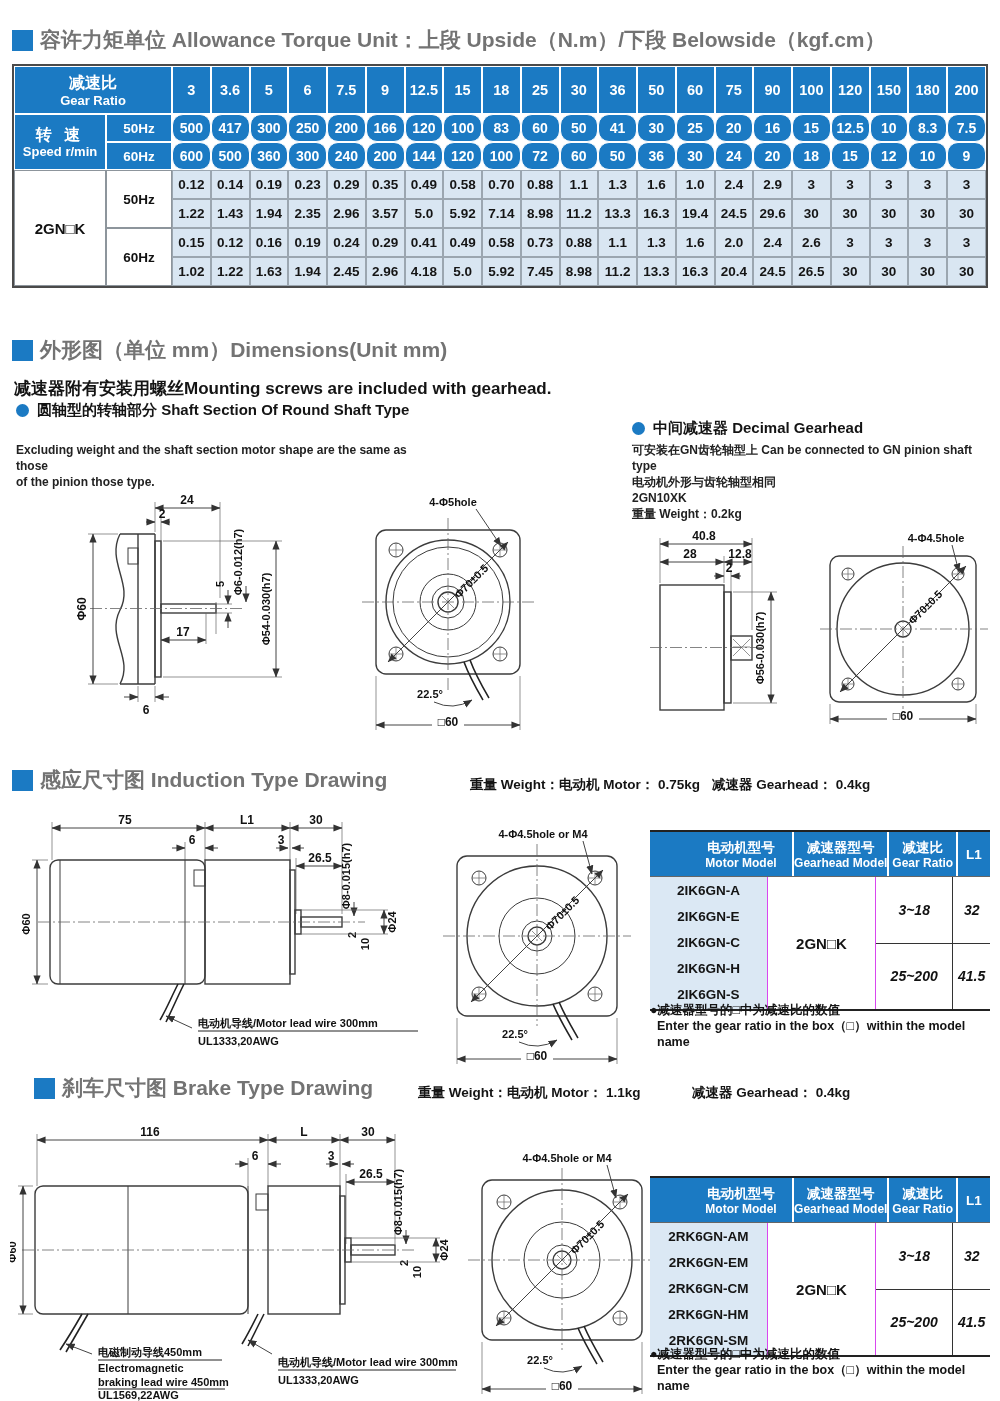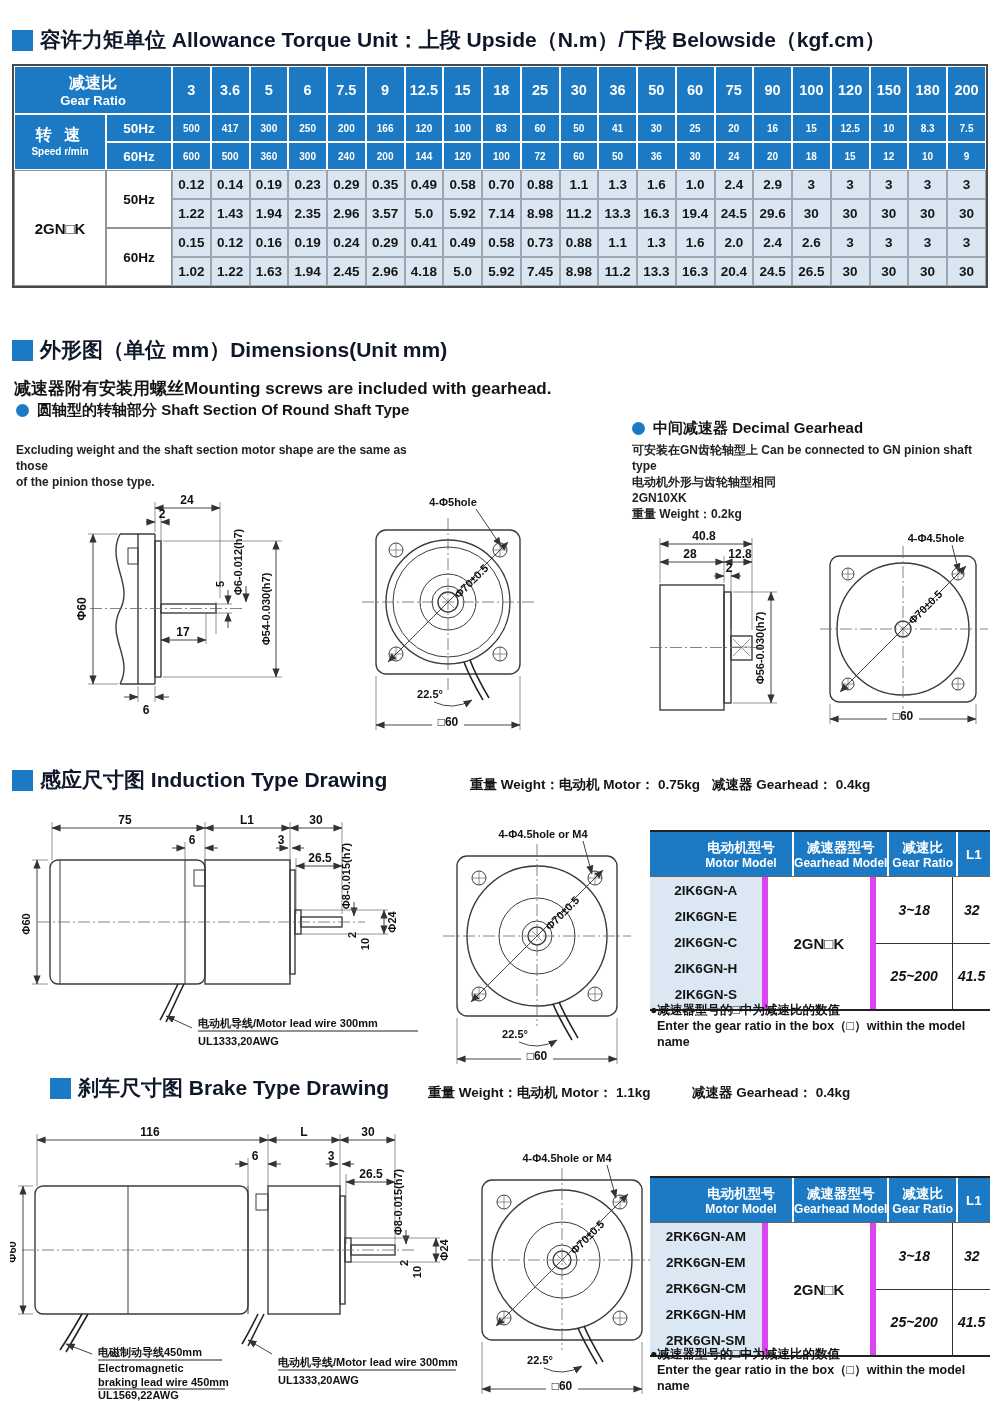--- a/index.html
+++ b/index.html
@@ -1,50 +1,50 @@
 <!DOCTYPE html>
 <html><head>
 <meta charset="utf-8">
 <style>
   html,body{margin:0;padding:0;background:#e8e8e8;}
   #page{position:relative;width:1000px;height:1401px;background:#ffffff;margin:0 auto;
         font-family:"Liberation Sans","DejaVu Sans",sans-serif;color:#111;overflow:hidden;}
   .abs{position:absolute;}
   
-  .sec-title{display:flex;align-items:center;gap:7px;font-weight:700;font-size:21px;color:#0f172a;white-space:nowrap;}
+  .sec-title{display:flex;align-items:center;gap:7px;font-weight:700;font-size:21px;color:#737373;white-space:nowrap;}
   .sec-title .sq{width:21px;height:21px;background:#1b7ac3;flex:0 0 auto;}
   .subtitle{font-size:17px;font-weight:600;color:#141414;}
   .bullet-head{display:flex;align-items:center;gap:8px;font-weight:700;font-size:15px;color:#141414;white-space:nowrap;}
   .bullet-head .dot{width:13px;height:13px;border-radius:50%;background:#1b7ac3;flex:0 0 auto;}
   .small-note{font-size:12px;font-weight:600;line-height:16px;color:#222;}
   .weight-note{font-size:13.5px;font-weight:700;color:#141414;white-space:nowrap;}
   
   table.t1{border-collapse:separate;border-spacing:0;table-layout:fixed;width:976px;border:2px solid #4a4a4a;}
   table.t1 td{text-align:center;vertical-align:middle;padding:0;overflow:hidden;}
   .t1 .hd{background:#1b7ac3;color:#fff;border:1px solid #fff;font-weight:700;}
   .t1 .corner .zh{font-size:16px;line-height:20px;}
   .t1 .corner .en{font-size:13px;line-height:15px;}
   .t1 .speedcell .zh{font-size:16px;line-height:19px;letter-spacing:4px;}
-  .t1 .speedcell .en{font-size:10px;line-height:15px;}
+  .t1 .speedcell .en{font-size:13px;line-height:15px;}
   .t1 .num{font-size:14.5px;}
-  .t1 .num2{font-size:10px;}
+  .t1 .num2{font-size:14px;border-radius:11px;}
   .t1 .hz{font-size:13.5px;}
   .t1 .lbl{background:#fff;border:1px solid #8d959c;font-weight:700;}
   .t1 .model{font-size:15px;}
   .t1 .hzl{font-size:13.5px;}
   .t1 .val{background:#d9e6f2;border:1px solid #9ba6b0;font-weight:700;font-size:13.5px;color:#151515;}
   
   .spec-table{position:absolute;width:340px;border-top:2px solid #222;border-bottom:2px solid #222;font-weight:700;}
   .spec-head{display:flex;background:#1b7ac3;color:#fff;text-align:center;border-bottom:1px solid #666;padding-left:40px;}
   .spec-head .c{border-right:2px solid #fff;display:flex;flex-direction:column;justify-content:center;height:44px;}
   .spec-head .c:last-child{border-right:none;}
   .spec-head .zh{font-size:13.5px;line-height:17px;}
   .spec-head .en{font-size:12px;line-height:14px;}
   .spec-body{display:flex;}
-  .spec-body .col{border-right:6px solid #d946ef;}
+  .spec-body .col{border-right:1px solid #d946ef;}
   .spec-body .col:last-child{border-right:none;}
   .col.models{background:#dbe8f4;display:flex;flex-direction:column;justify-content:center;}
   .model-item{font-size:13.5px;line-height:26px;text-align:center;color:#141414;}
   .col.gearhead{display:flex;align-items:center;justify-content:center;font-size:15px;color:#141414;}
   .col.rightpart{display:flex;flex-direction:column;}
   .rrow{display:flex;flex:1;font-style:italic;}
   .rrow:first-child{border-bottom:1px solid #333;}
   .rrow .ratio{width:77px;border-right:1px solid #333;display:flex;align-items:center;justify-content:center;font-size:14px;}
   .rrow .l1v{width:37px;display:flex;align-items:center;justify-content:center;font-size:14px;}
   .spec-note{font-size:12.5px;font-weight:700;line-height:16px;color:#141414;}
@@ -513,25 +513,25 @@
           <div class="l1v">41.5</div>
         </div>
       </div>
     </div>
   </div>
   <div class="abs spec-note" style="left:650px;top:1002px;width:345px;">
     <div>●减速器型号的□中为减速比的数值</div>
     <div class="en-line" style="padding-left:7px;">Enter the gear ratio in the box（□）within the model name</div>
   </div>
 
-  <div class="abs sec-title" style="left:28px;top:1074px;padding-left:22px;">
+  <div class="abs sec-title" style="left:12px;top:1074px;padding-left:22px;">
     <span class="sq"></span>
     <span>刹车尺寸图 Brake Type Drawing</span>
   </div>
-  <div class="abs weight-note" style="left:428px;top:1084px;">重量 Weight：电动机 Motor： 1.1kg</div>
+  <div class="abs weight-note" style="left:418px;top:1084px;">重量 Weight：电动机 Motor： 1.1kg</div>
   <div class="abs weight-note" style="left:692px;top:1084px;">减速器 Gearhead： 0.4kg</div>
 
   <svg class="abs" style="left:10px;top:1126px;" width="448" height="275" viewBox="0 0 448 275">
     <path class="ext" d="M27,60 L27,8 M258,60 L258,8 M330,70 L330,8 M385,118 L385,8 M238,60 L238,32 M336,118 L336,48"></path>
     <line class="dim" x1="27" y1="14" x2="258" y2="14" marker-start="url(#arr)" marker-end="url(#arr)"></line>
     <text class="big" x="140" y="10" text-anchor="middle">116</text>
     <line class="dim" x1="258" y1="14" x2="330" y2="14" marker-start="url(#arr)" marker-end="url(#arr)"></line>
     <text class="big" x="294" y="10" text-anchor="middle">L</text>
     <line class="dim" x1="330" y1="14" x2="385" y2="14" marker-start="url(#arr)" marker-end="url(#arr)"></line>
     <text class="big" x="358" y="10" text-anchor="middle">30</text>

